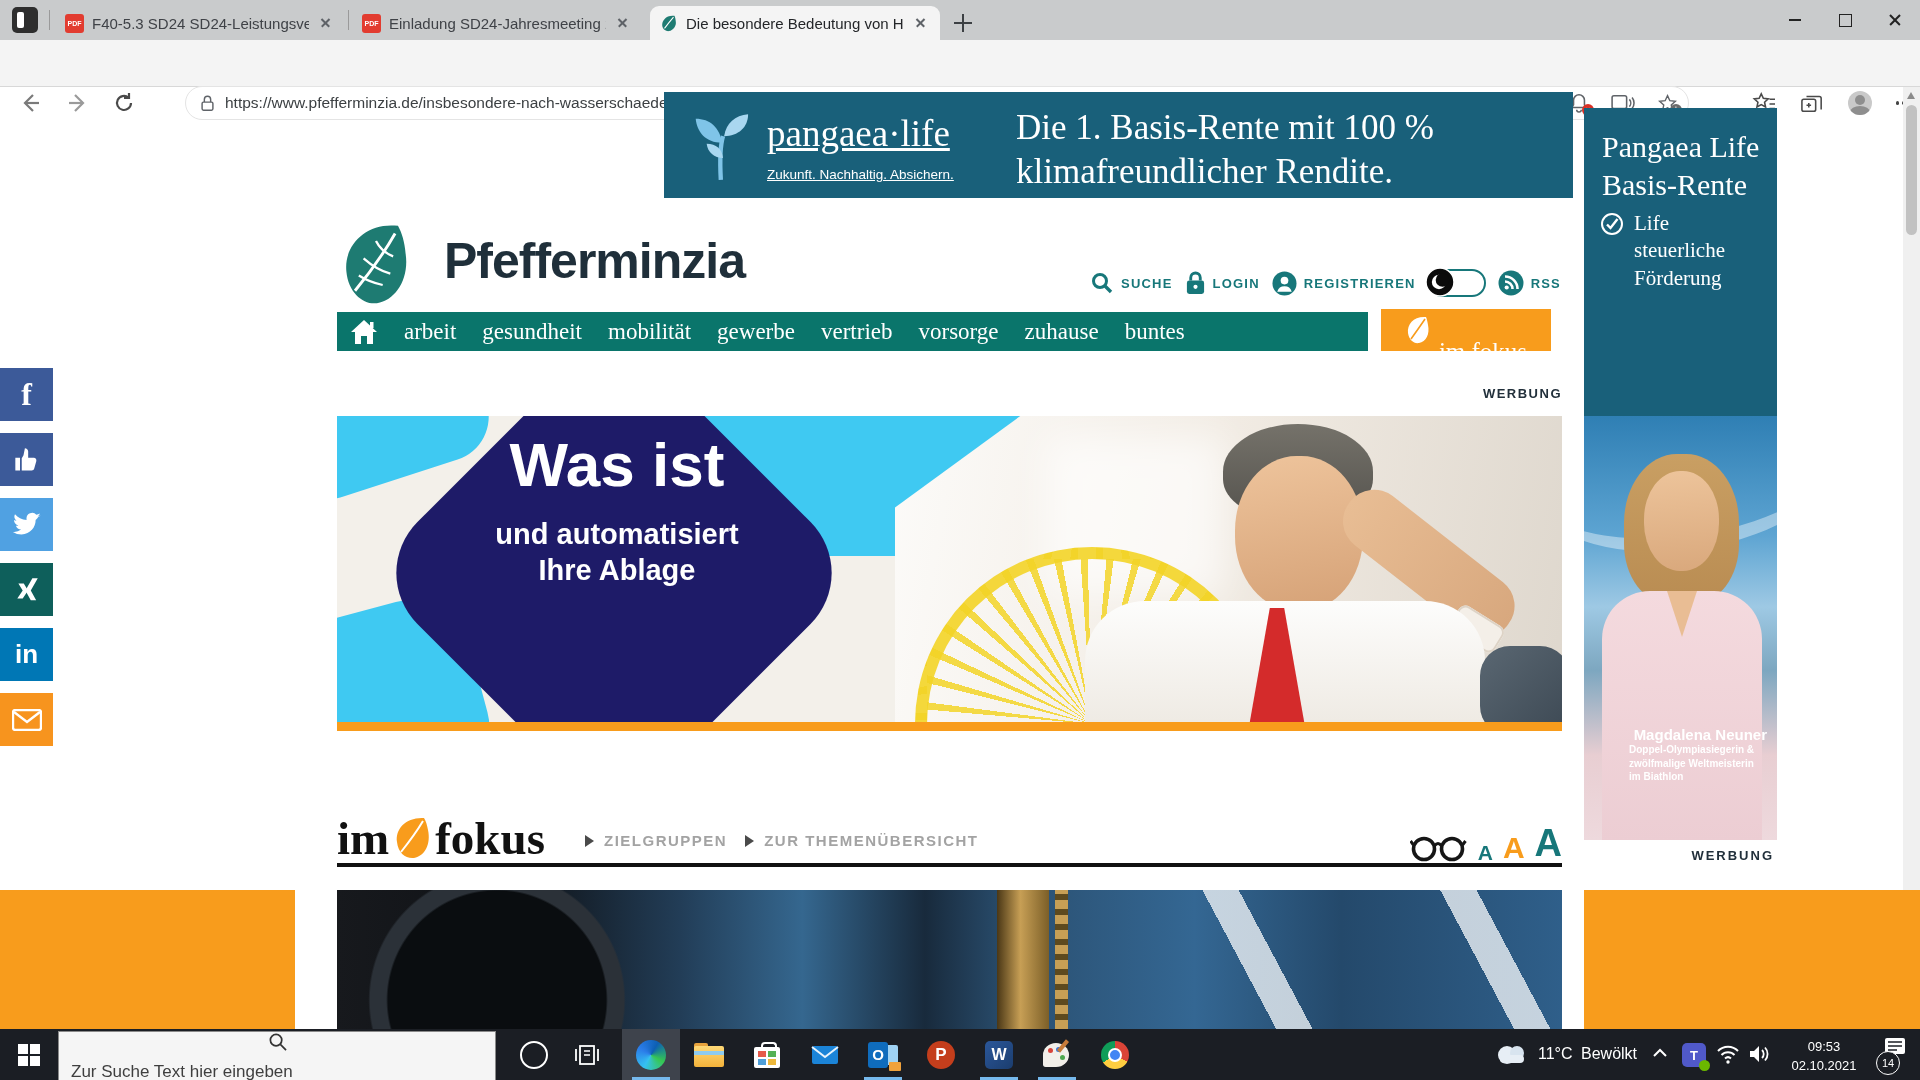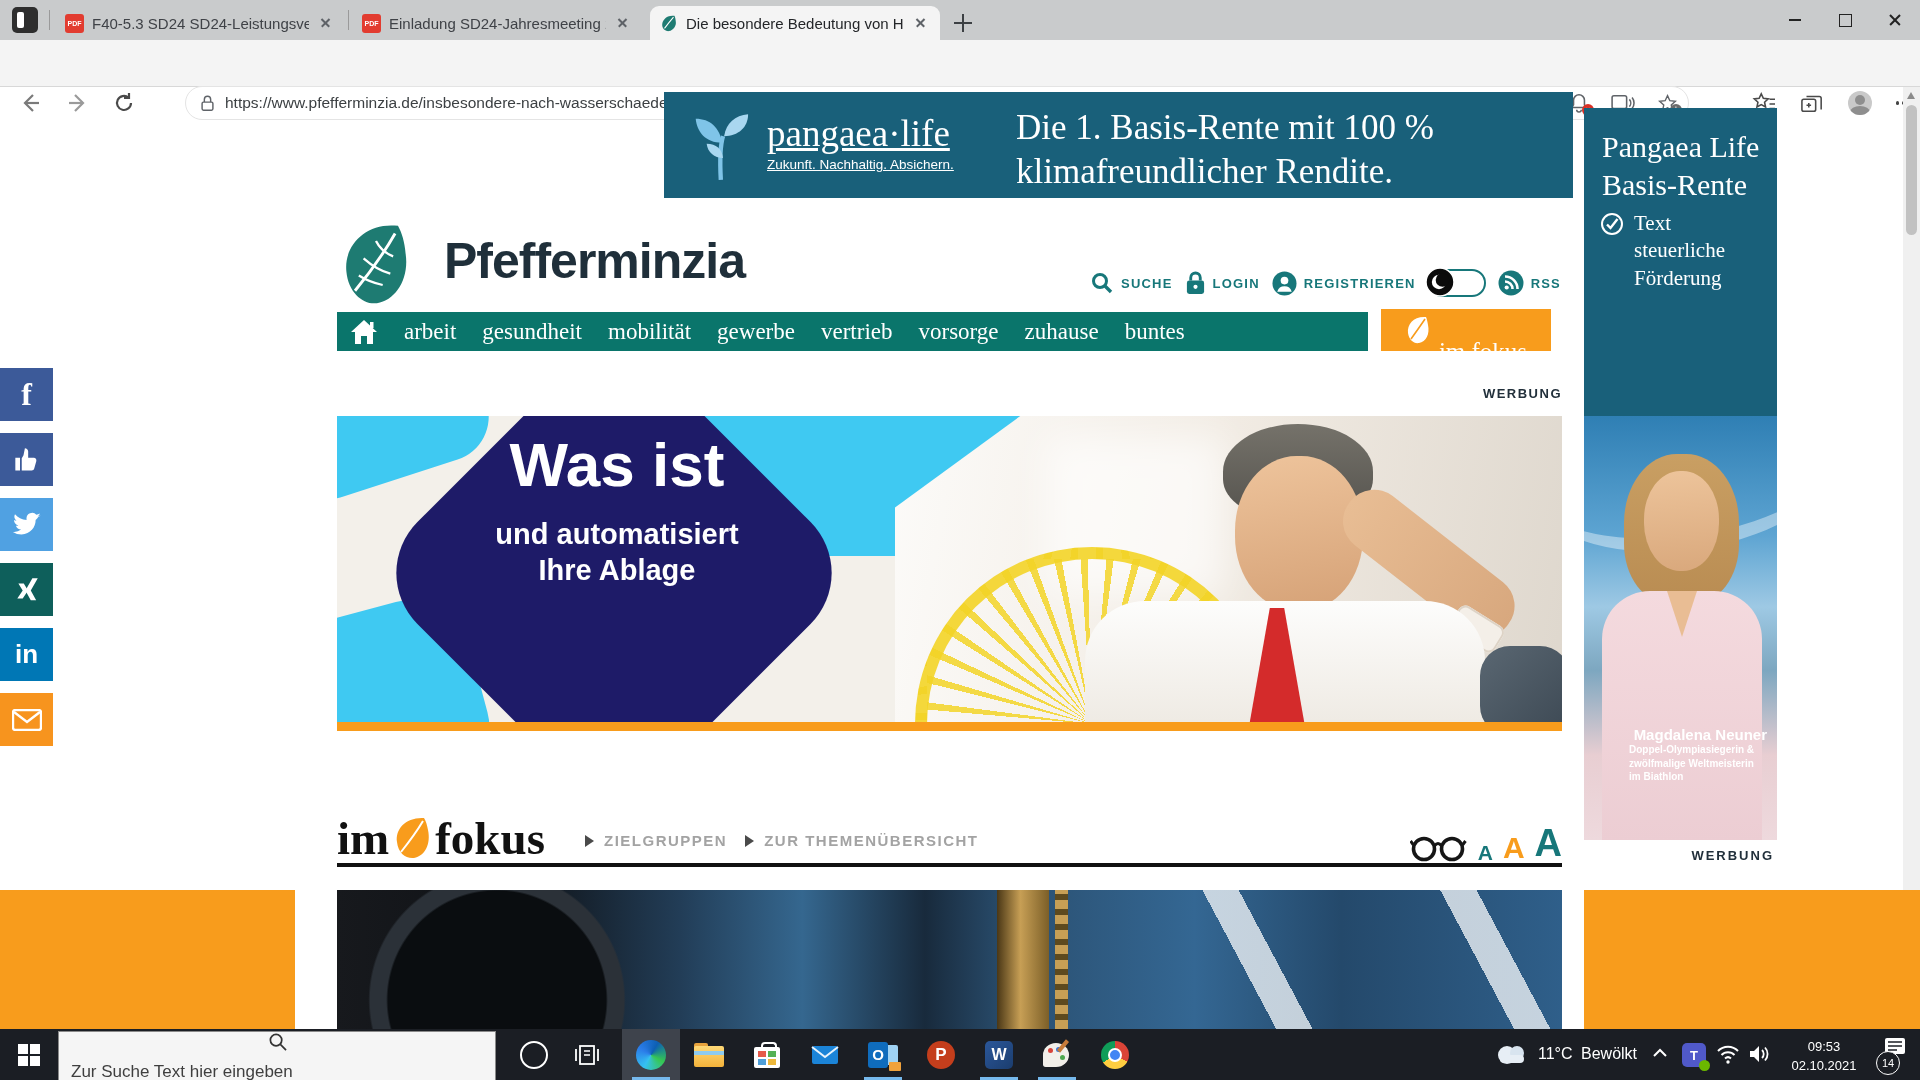--- a/index.html
+++ b/index.html
@@ -46,21 +46,21 @@
   
   .scrollbar{left:1903px;top:87px;width:17px;height:942px;background:#F0F0F0;}
   .sb-thumb{position:absolute;left:3px;top:18px;width:11px;height:130px;background:#C2C2C2;border-radius:6px;}
   .sb-arrow{position:absolute;left:4px;width:0;height:0;border-left:4.5px solid transparent;border-right:4.5px solid transparent;}
   .sb-up{top:5px;border-bottom:7px solid #8a8a8a;}
   .sb-down{bottom:5px;border-top:7px solid #8a8a8a;}
 
   
   .topbanner{left:664px;top:92px;width:909px;height:106px;background:#19607A;color:#fff;}
   .pg-logoword{font-family:"Liberation Serif",serif;font-size:37px;}
-  .pg-tagline{font-size:13.5px;margin-top:2px;}
+  .pg-tagline{font-size:13.5px;margin-top:12px;}
   .pg-headline{font-family:"Liberation Serif",serif;font-size:35px;line-height:1.27;}
 
   
   .logo-text{font-size:50px;font-weight:bold;color:#1F2F3A;letter-spacing:-1px;margin-left:24px;}
   .util{left:1058px;top:262px;width:503px;height:42px;display:flex;align-items:center;justify-content:flex-end;gap:12px;}
   .util .u-item{display:flex;align-items:center;gap:7px;}
   .util .u-label{font-size:13px;font-weight:bold;color:#17777A;letter-spacing:1.2px;}
   .toggle{width:54px;height:24px;border:2.5px solid #17777A;border-radius:14px;background:#fff;position:relative;}
   .toggle .knob{position:absolute;left:-5px;top:-4px;width:30px;height:30px;}
 
@@ -387,21 +387,21 @@
 
   <div class="abs sidead">
     <div class="abs sa-title" style="left:18px;top:20px;">
       <div>Pangaea Life</div>
       <div>Basis-Rente</div>
     </div>
     <svg class="abs" style="left:16px;top:104px;" width="24" height="24" viewBox="0 0 24 24">
       <circle cx="12" cy="12" r="10" fill="none" stroke="#fff" stroke-width="2"></circle>
       <path d="M7 12.5 L10.5 16 L17.5 7" fill="none" stroke="#fff" stroke-width="2.4"></path>
     </svg>
-    <div class="abs sa-bullet" style="left:50px;top:102px;width:125px;">Text steuerliche Förderung</div>
+    <div class="abs sa-bullet" style="left:50px;top:102px;width:125px;">Life steuerliche Förderung</div>
     <div class="sa-photo">
       <div class="abs" style="left:-60px;top:-40px;width:320px;height:160px;border-radius:50%;border-bottom:14px solid rgba(255,255,255,.4);transform:rotate(-8deg);"></div>
       <div class="abs" style="left:40px;top:38px;width:115px;height:150px;border-radius:46% 46% 40% 40%;background:linear-gradient(180deg,#c99f63,#b98c52);"></div>
       <div class="abs" style="left:60px;top:55px;width:75px;height:100px;border-radius:48%;background:linear-gradient(175deg,#edc49b,#d9a87c);"></div>
       <div class="abs" style="left:18px;top:175px;width:160px;height:250px;border-radius:48px 48px 0 0;background:linear-gradient(180deg,#f4dade,#eccdd3);"></div>
       <div class="abs" style="left:83px;top:175px;width:30px;height:46px;background:#e9bd94;clip-path:polygon(0 0,100% 0,50% 100%);"></div>
       <div class="abs" style="left:0;top:310px;width:193px;text-align:right;padding-right:10px;box-sizing:border-box;">
         <div class="sa-name">Magdalena Neuner</div>
         <div class="sa-desc">Doppel-Olympiasiegerin &amp;</div>
         <div class="sa-desc">zwölfmalige Weltmeisterin</div>

